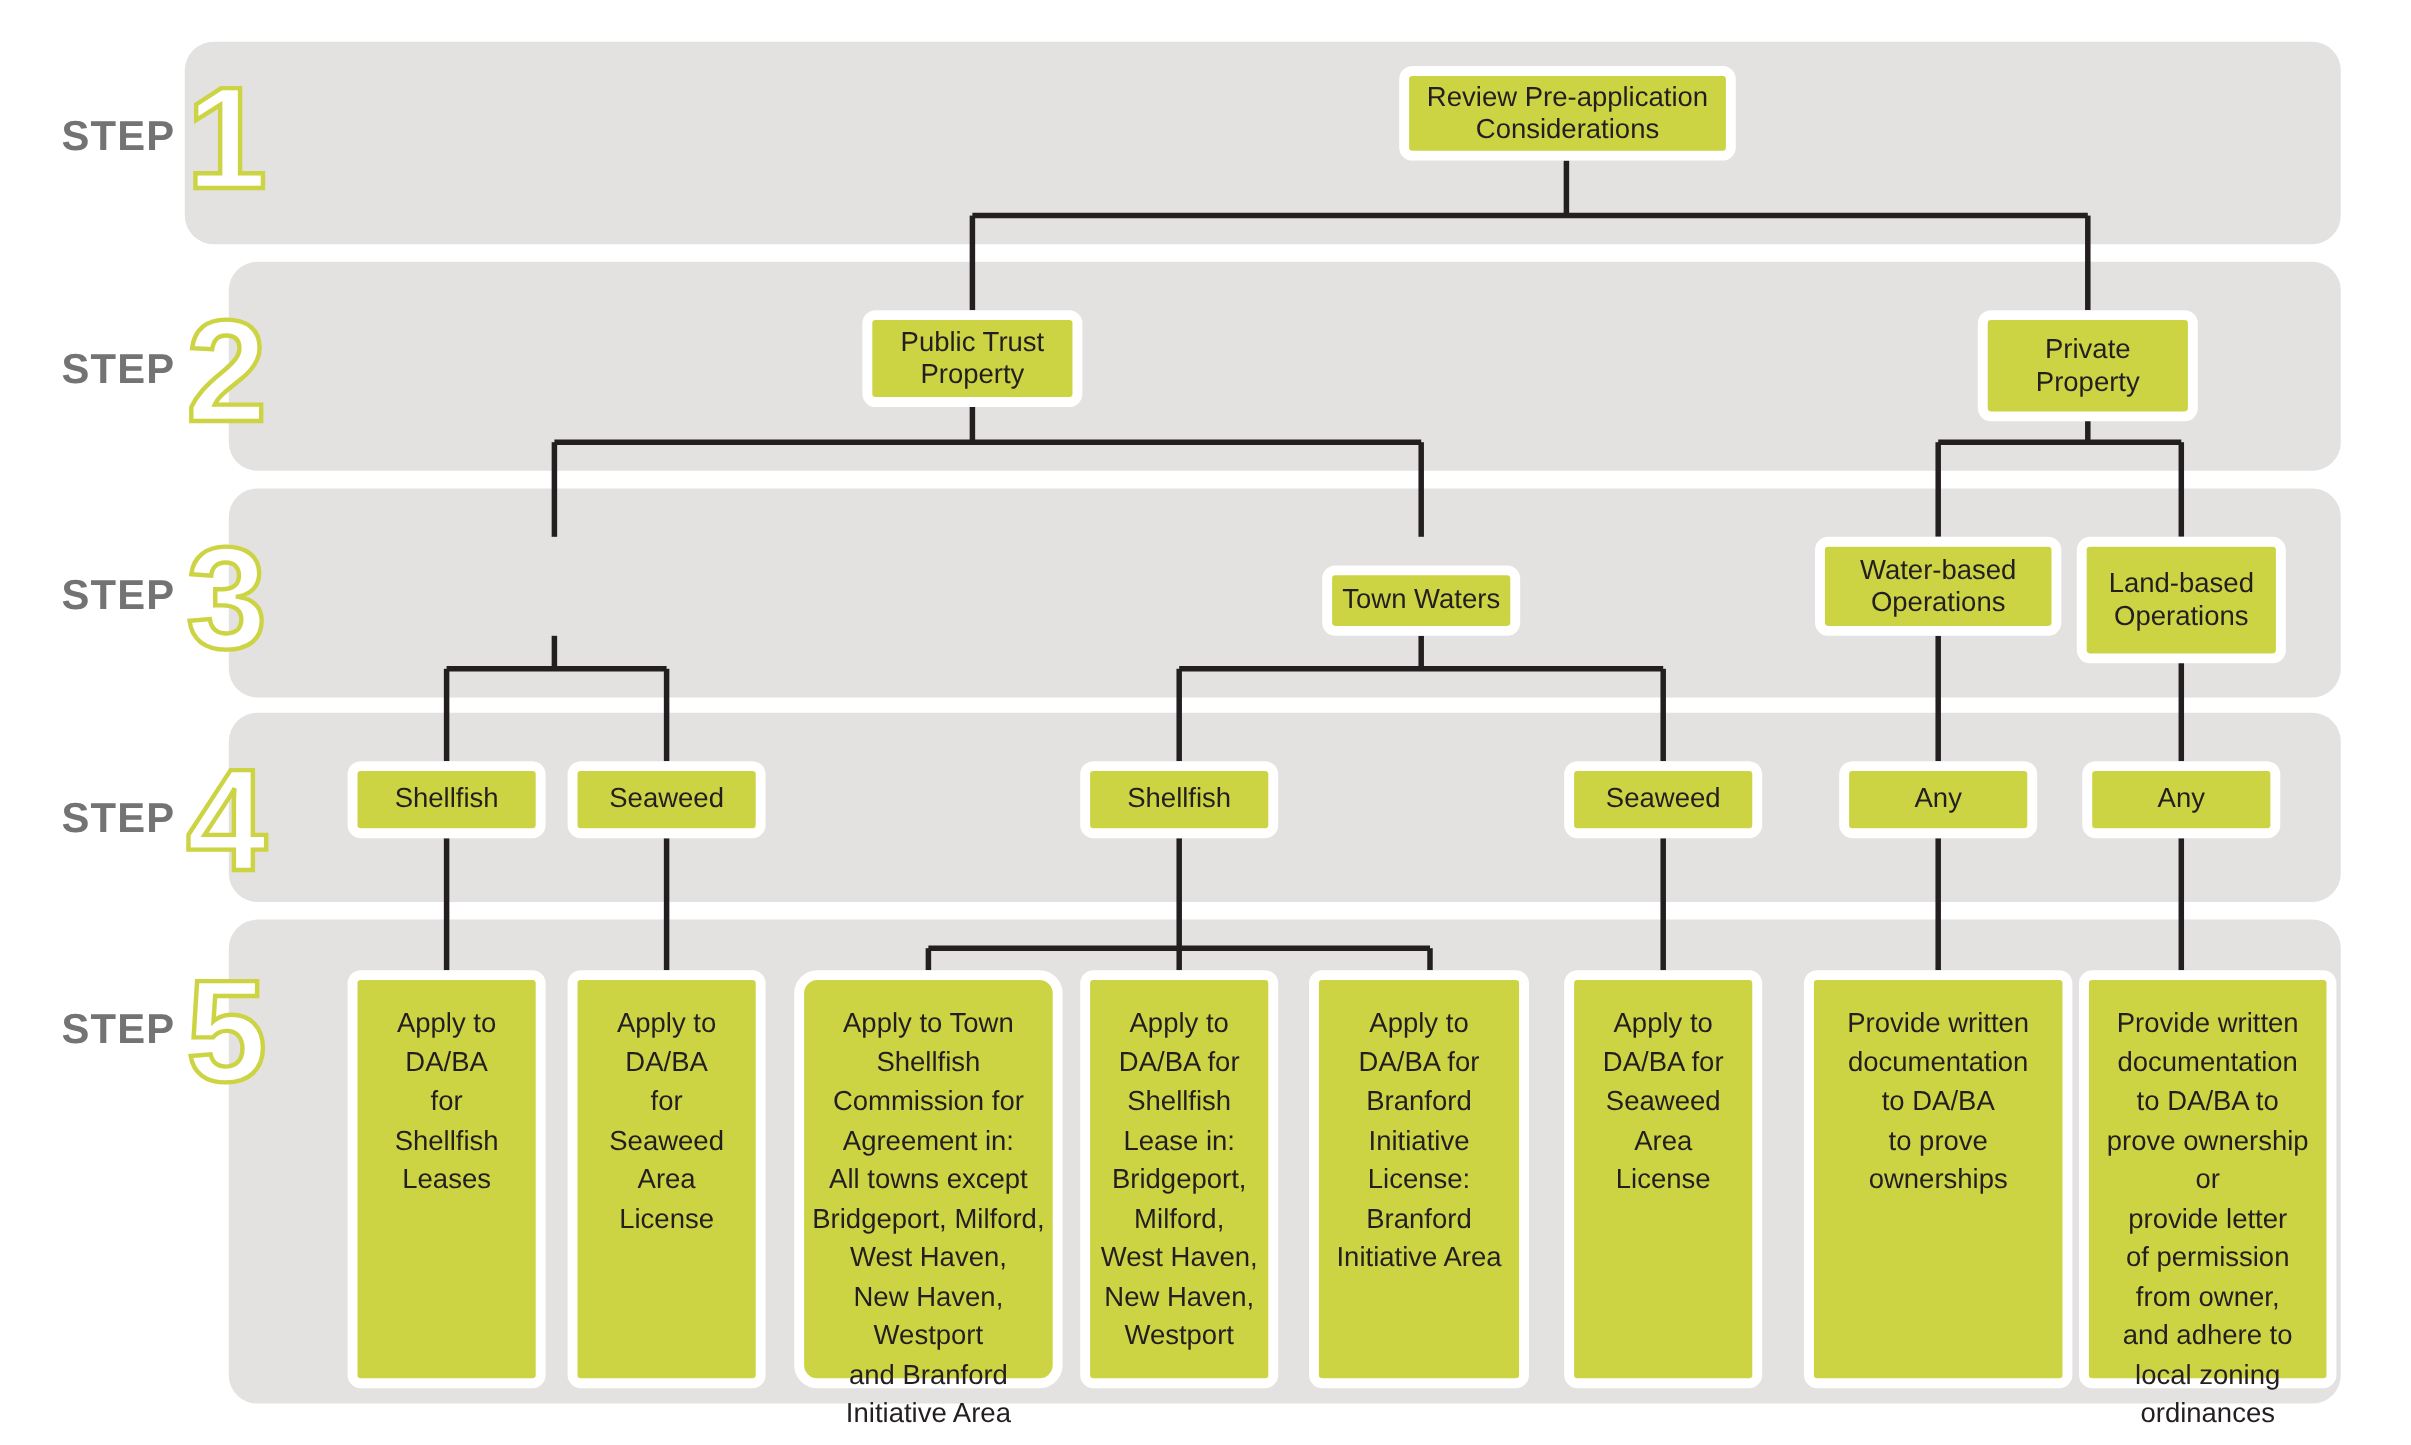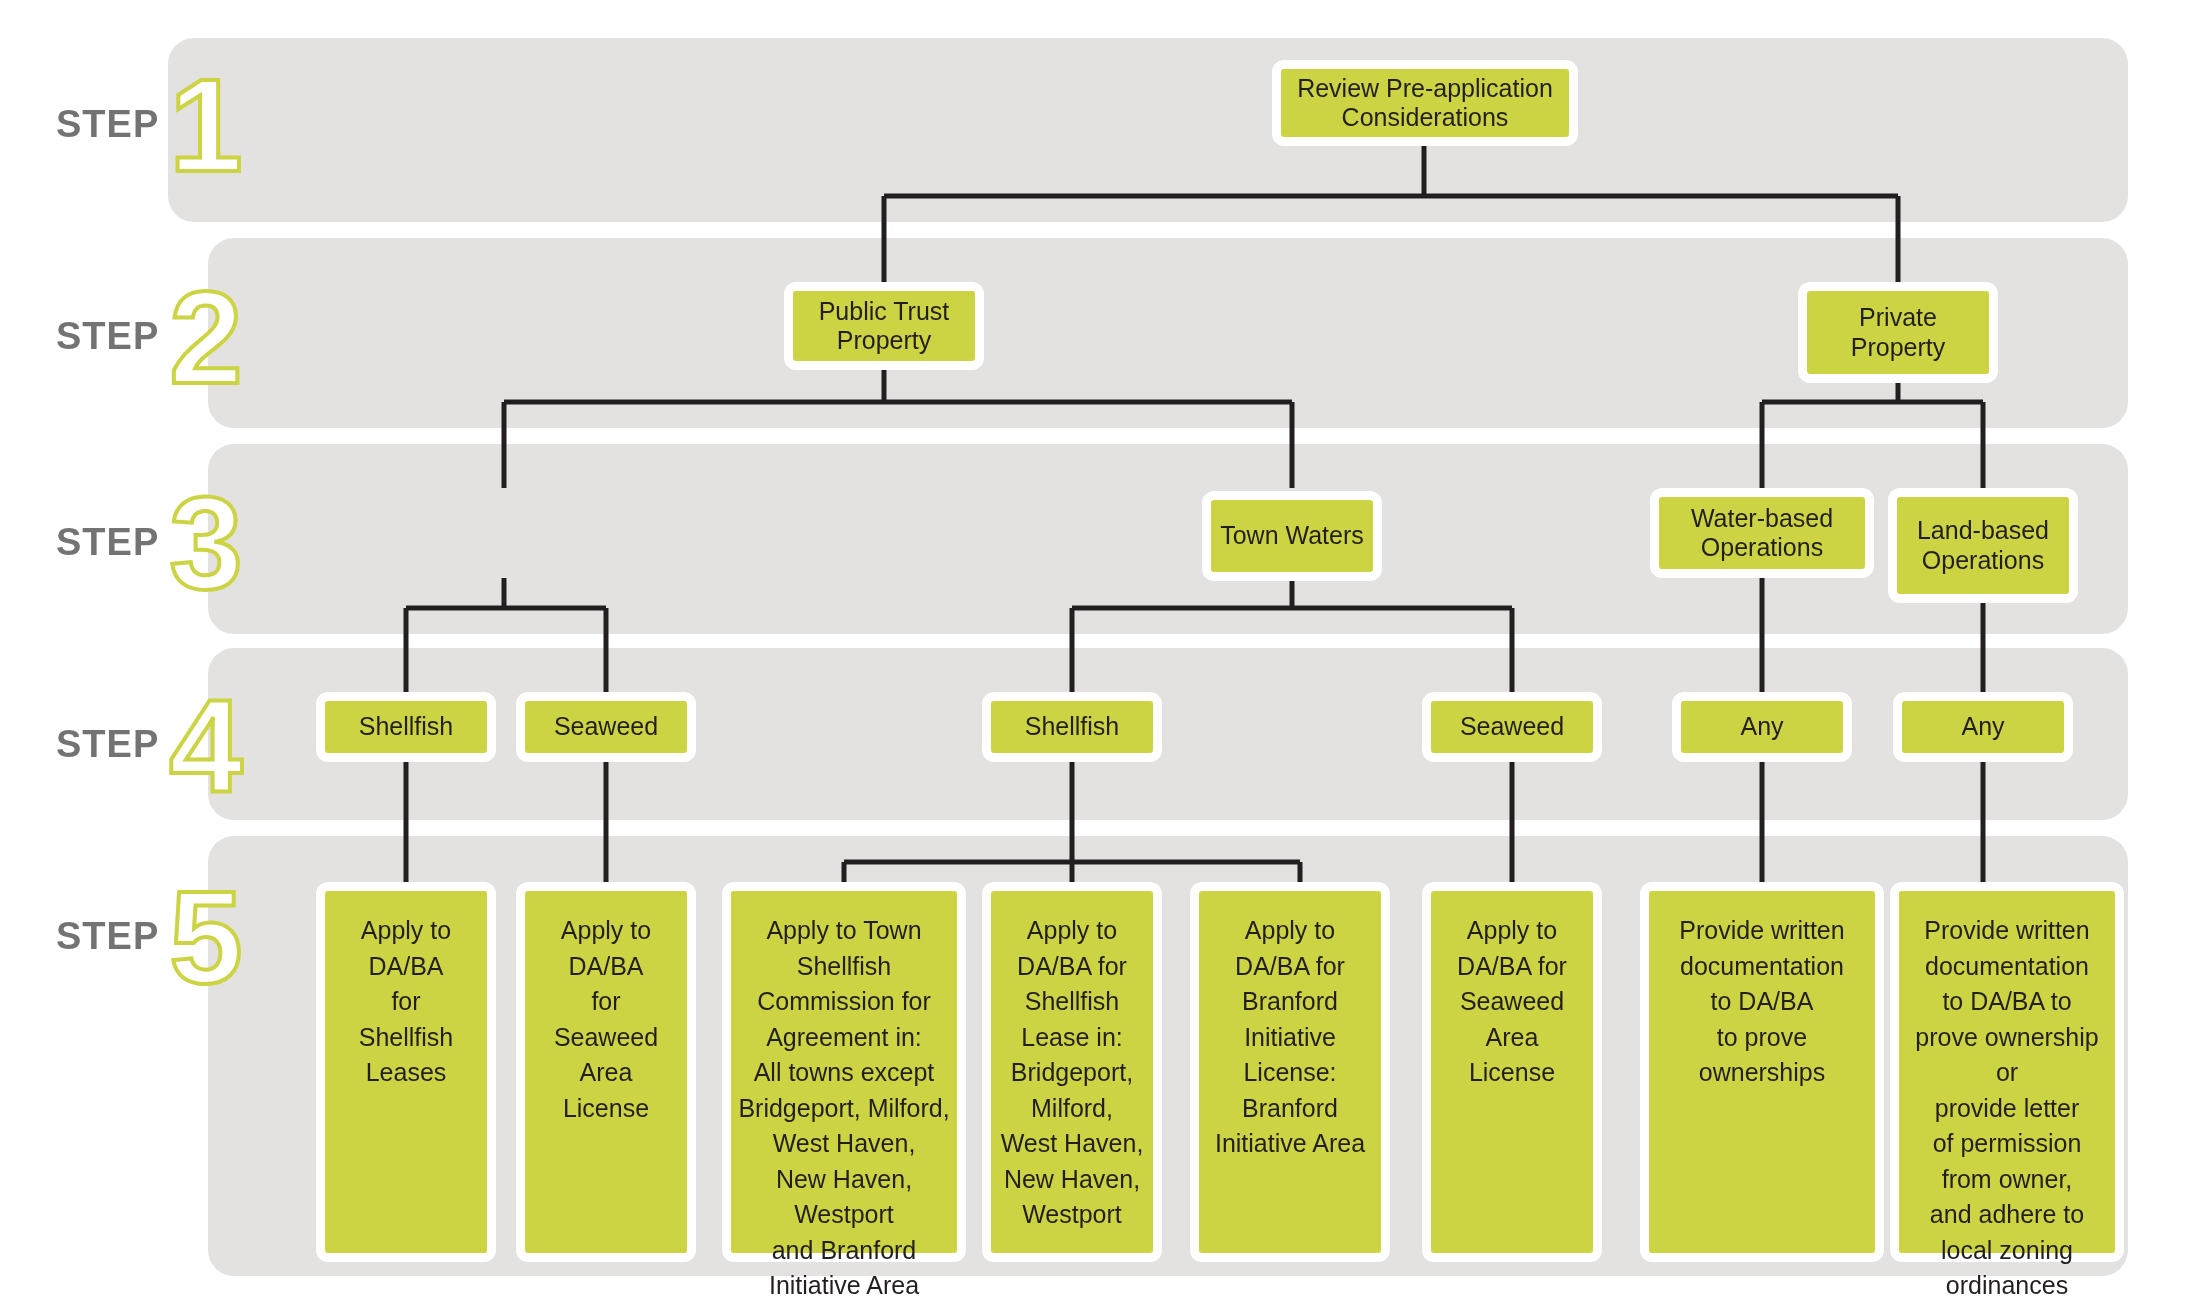--- a/index.html
+++ b/index.html
@@ -184,21 +184,21 @@
 
   <div class="node small" style="left:784px; top:282px; width:200px; height:88px;">
     <span class="txt">Public Trust
 Property</span>
   </div>
   <div class="node small" style="left:1798px; top:282px; width:200px; height:101px;">
     <span class="txt">Private
 Property</span>
   </div>
 
-  <div class="node small" style="left:1202px; top:491px; width:180px; height:90px;">
+  <div class="node small" style="left:1202px; top:514px; width:180px; height:64px;">
     <span class="txt">Town Waters</span>
   </div>
   <div class="node small" style="left:1650px; top:488px; width:224px; height:90px;">
     <span class="txt">Water-based
 Operations</span>
   </div>
   <div class="node small" style="left:1888px; top:488px; width:190px; height:115px;">
     <span class="txt">Land-based
 Operations</span>
   </div>
@@ -230,21 +230,21 @@
 Leases</span>
   </div>
   <div class="node leaf" style="left:516px; top:882px; width:180px; height:380px;">
     <span class="txt">Apply to
 DA/BA
 for
 Seaweed
 Area
 License</span>
   </div>
-  <div class="node leaf" style="left:722px; top:882px; width:244px; height:380px;">
+  <div class="node leaf" style="left:722px; top:882px; width:244px; height:380px;border-radius:21px;">
     <span class="txt">Apply to Town
 Shellfish
 Commission for
 Agreement in:
 All towns except
 Bridgeport, Milford,
 West Haven,
 New Haven,
 Westport
 and Branford

